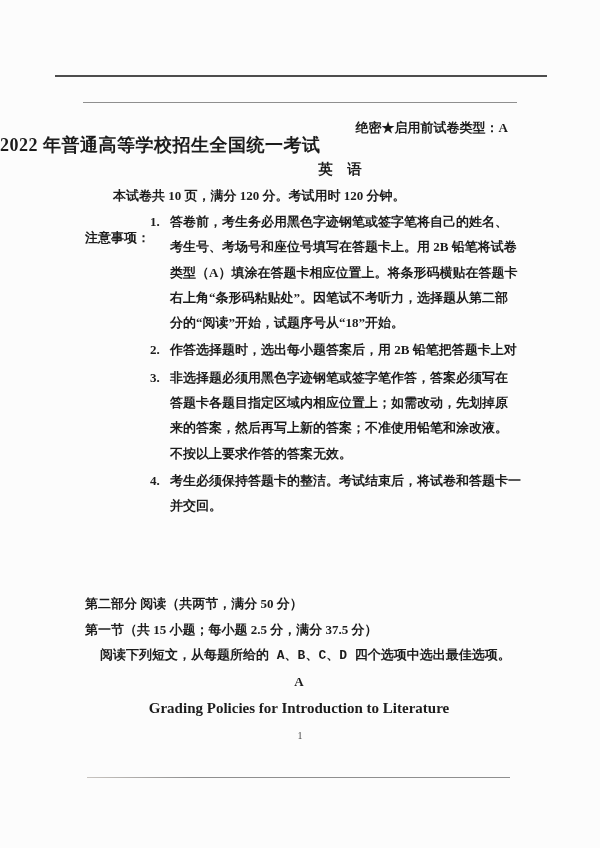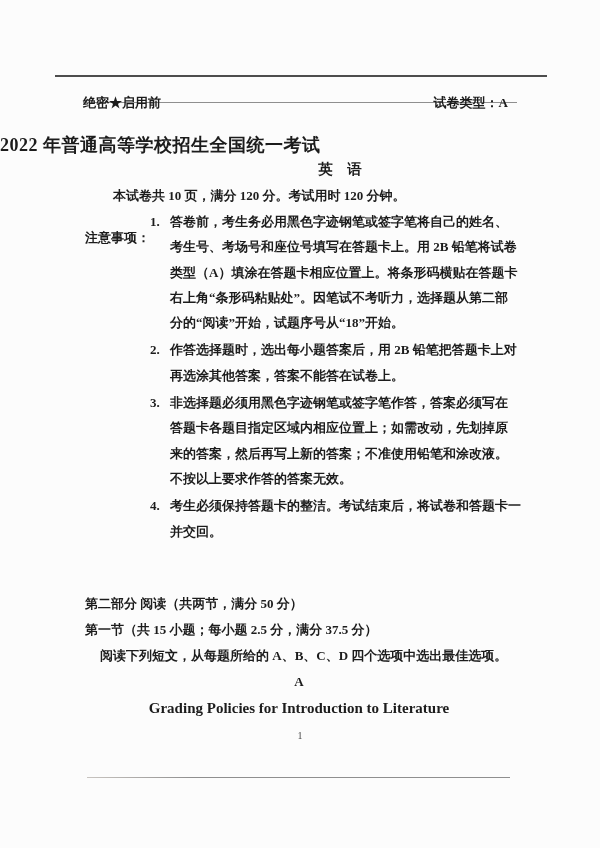--- a/index.html
+++ b/index.html
@@ -16,22 +16,22 @@
     font-weight: 700;
     overflow: hidden;
   }
   .rule { position: absolute; }
   .rule-top-dark  { left: 55px; top: 75px;  width: 492px; height: 2px; background: #4d4d4d; }
   .rule-top-light { left: 83px; top: 102px; width: 434px; height: 1px; background: #8f8f8f; }
   .rule-bottom    { left: 87px; top: 777px; width: 423px; height: 1px;
                     background: linear-gradient(to right, #c8c4c0, #8f8f8f 25%, #8f8f8f); }
 
   .header-row {
-    position: absolute; left: 83px; top: 94px; width: 425px;
-    display: flex; justify-content: space-between;
+    position: absolute; left: 83px; top: 119px; width: 425px;
+    display: flex; justify-content: flex-end;
     font-size: 13px; line-height: 17px; white-space: nowrap; font-family: Liberation Serif, serif;
   }
   .doc-title {
     position: absolute; left: 0; top: 133px; width: 592px;
     text-align: left; font-size: 18px; letter-spacing: 0.5px; white-space: nowrap;
   }
   .doc-subject {
     position: absolute; left: 0; top: 160px; width: 600px;
     text-align: center; font-size: 14.5px; white-space: nowrap; margin-left: 40px;
   }
@@ -46,21 +46,21 @@
   .notice-label { position: absolute; left: 0; top: 16px; white-space: nowrap; }
   .n-item { position: relative; padding-left: 85px; }
   .n-item + .n-item { margin-top: 2px; }
   .n-item .num { position: absolute; left: 65px; top: 0; }
   .ln { white-space: nowrap; }
 
   .section-block {
     position: absolute; left: 85px; top: 591px; width: 430px;
     font-size: 13px; line-height: 26px;
   }
-  .section-block .indent { padding-left: 15px; }
+  .section-block .indent { padding-left: 15px; font-family: Liberation Mono, monospace; }
   .section-block .centered { text-align: center; padding-right: 2px; }
   .passage-title-line { font-size: 15px; }
   .sec-ln { white-space: nowrap; }
 
   .page-num {
     position: absolute; left: 0; top: 730px; width: 600px;
     text-align: center; font-size: 10px; font-weight: 400; color: #4a4a4a;
   }
 </style>
 </head>
@@ -88,21 +88,20 @@
       <div class="ln">答卷前，考生务必用黑色字迹钢笔或签字笔将自己的姓名、</div>
       <div class="ln">考生号、考场号和座位号填写在答题卡上。用 2B 铅笔将试卷</div>
       <div class="ln">类型（A）填涂在答题卡相应位置上。将条形码横贴在答题卡</div>
       <div class="ln">右上角“条形码粘贴处”。因笔试不考听力，选择题从第二部</div>
       <div class="ln">分的“阅读”开始，试题序号从“18”开始。</div>
     </div>
 
     <div class="n-item">
       <span class="num">2.</span>
       <div class="ln">作答选择题时，选出每小题答案后，用 2B 铅笔把答题卡上对</div>
-      <div class="ln">再选涂其他答案，答案不能答在试卷上。</div>
     </div>
 
     <div class="n-item">
       <span class="num">3.</span>
       <div class="ln">非选择题必须用黑色字迹钢笔或签字笔作答，答案必须写在</div>
       <div class="ln">答题卡各题目指定区域内相应位置上；如需改动，先划掉原</div>
       <div class="ln">来的答案，然后再写上新的答案；不准使用铅笔和涂改液。</div>
       <div class="ln">不按以上要求作答的答案无效。</div>
     </div>
 

